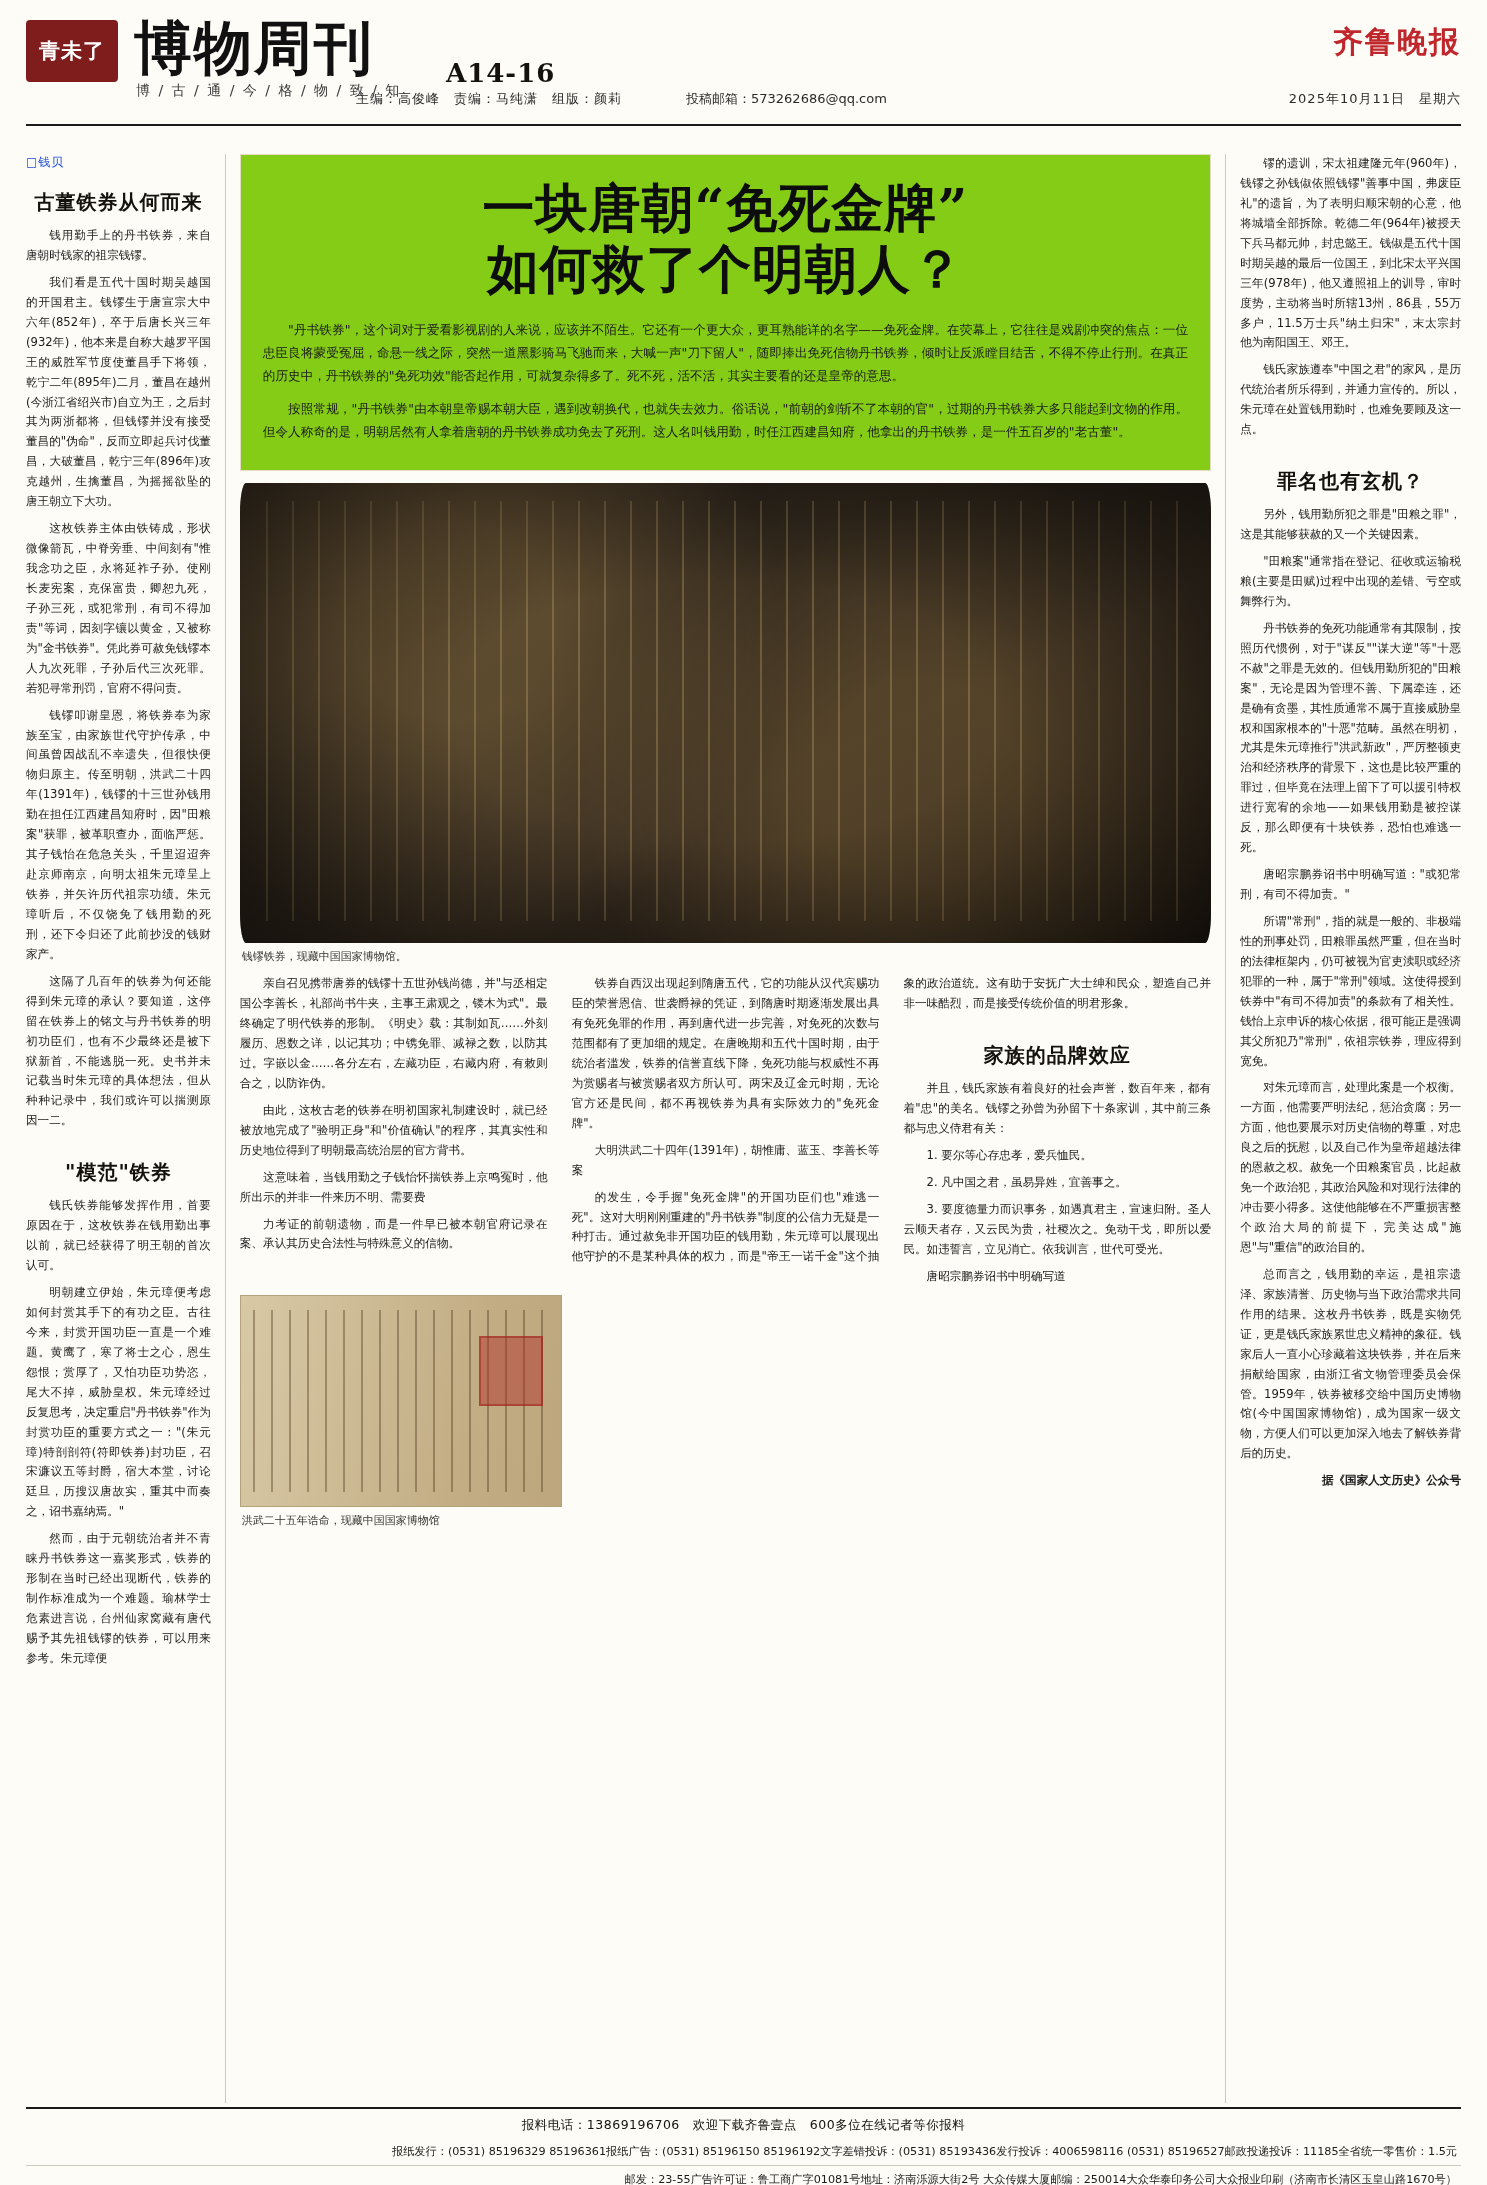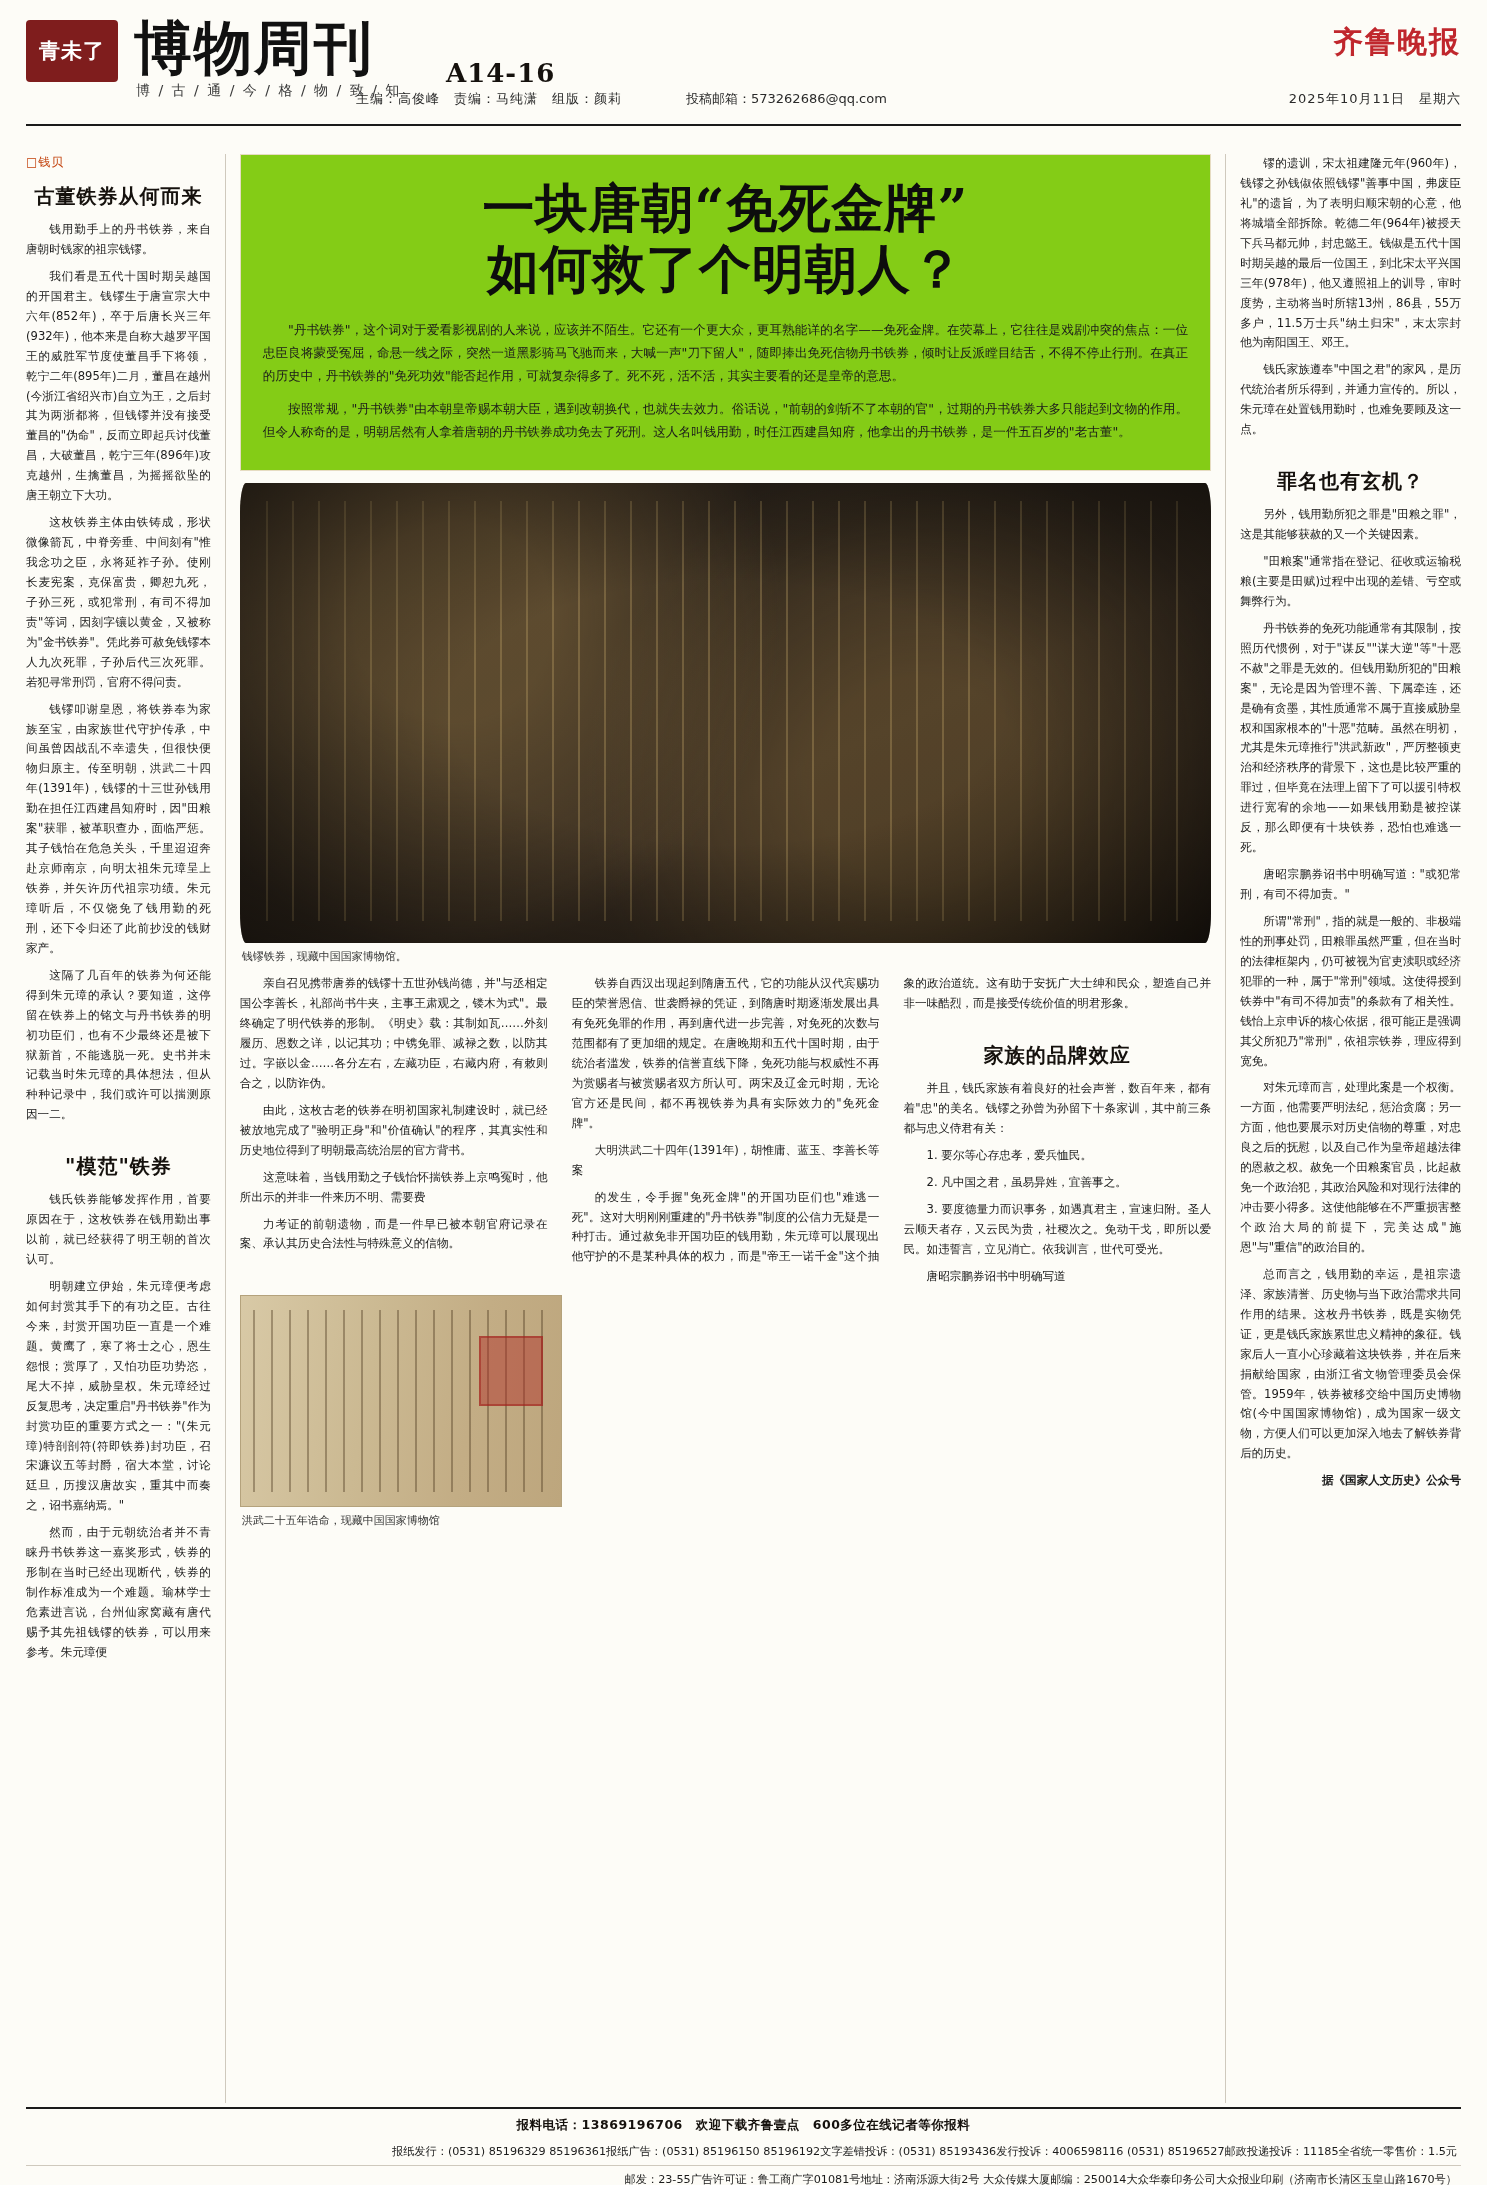--- a/index.html
+++ b/index.html
@@ -64,21 +64,21 @@
   
   .content{
     position:absolute;left:26px;top:140px;right:26px;bottom:96px;
     display:flex;gap:0;
   }
   .col{box-sizing:border-box;}
   .col-left{width:200px;padding-right:14px;border-right:1px solid #cfc9bd;}
   .col-mid{width:1000px;padding:0 14px;}
   .col-right{width:236px;padding-left:14px;border-left:1px solid #cfc9bd;}
 
-  .kicker{font-size:12px;color:#c2410c;margin-bottom:12px;letter-spacing:1px;}
+  .kicker{font-size:12px;color:#1d4ed8;margin-bottom:18px;letter-spacing:1px;}
   h2.sec{
     font-family:"DejaVu Serif","Liberation Serif",serif;
     font-size:20px;font-weight:bold;margin:28px 0 10px 0;letter-spacing:1px;
     text-align:center;
   }
   h2.sec.first{margin-top:4px;}
   p.body{
     font-size:11.6px;line-height:1.72;text-align:justify;margin:0 0 7px 0;
     text-indent:2em;color:#1b1b1b;
   }
@@ -134,21 +134,21 @@
     content:"";position:absolute;right:18px;top:40px;width:60px;height:66px;
     background:rgba(175,40,35,.45);border:2px solid rgba(160,35,30,.55);
   }
 
   
   .footer{
     position:absolute;left:0;right:0;bottom:0;height:92px;
     border-top:2px solid #1a1a1a;margin:0 26px;width:calc(100% - 52px);
     padding-top:8px;box-sizing:border-box;
   }
-  .f-line1{text-align:center;font-size:12.5px;font-weight:bold;letter-spacing:.5px;margin-bottom:8px;}
+  .f-line1{text-align:center;font-size:12.5px;font-weight:normal;letter-spacing:.5px;margin-bottom:8px;}
   .f-row{display:flex;justify-content:flex-end;font-size:11.2px;color:#1b1b1b;padding:2px 4px;}
   .f-row span{white-space:nowrap;}
   .f-sep{border-top:1px solid #cfc9bd;margin:4px 0;}
 </style>
 </head>
 <body>
 
 <div class="page">
 
   <div class="masthead">

